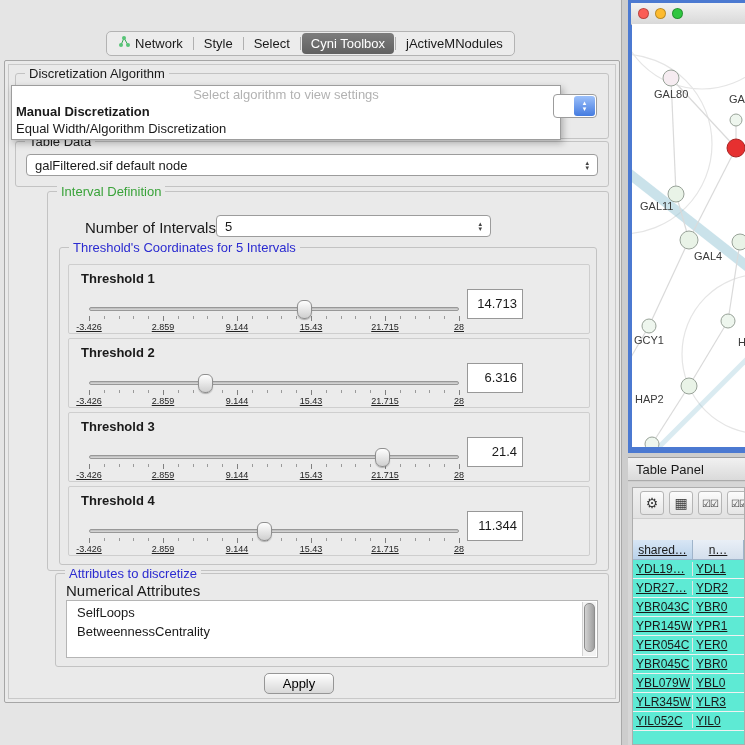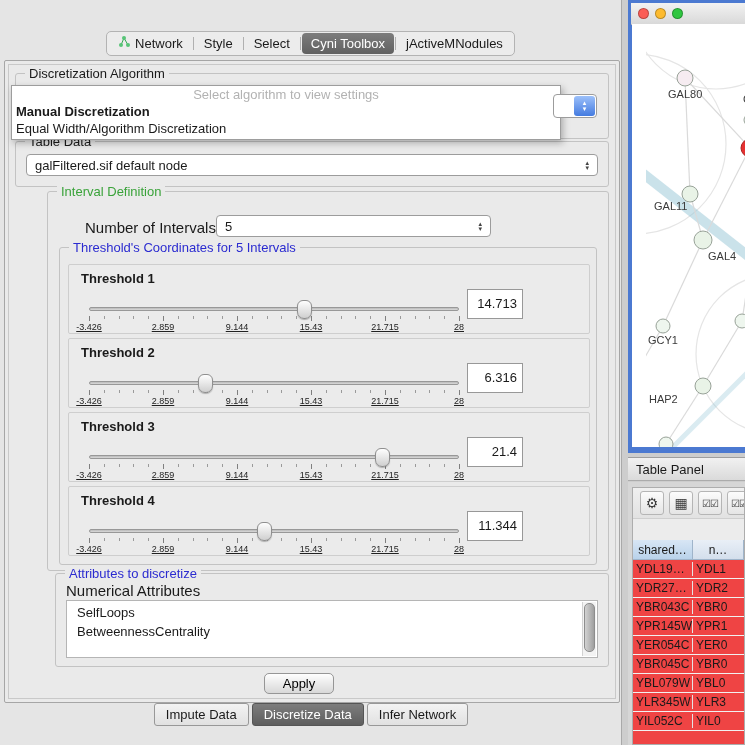--- a/index.html
+++ b/index.html
@@ -71,30 +71,30 @@
   #apply-btn{position:absolute;left:259px;top:612px;width:70px;height:21px;border-radius:5px;background:linear-gradient(#fefefe,#d8d8d8);border:1px solid #969696;font-size:13px;font-family:"Liberation Sans",sans-serif;}
 
   #bottom-tabs{position:absolute;left:0;top:703px;width:622px;display:flex;justify-content:center;gap:3px;}
   .btab{padding:3px 11px;font-size:13px;background:linear-gradient(#f3f3f3,#e1e1e1);border:1px solid #989898;border-radius:3px;white-space:nowrap;}
   .btab.sel{background:linear-gradient(#7d7d7d,#5e5e5e);color:#fff;border-color:#555;}
 
   
   #net-win{position:absolute;left:628px;top:0;width:117px;height:453px;background:#4b79d1;}
   #net-title{position:absolute;left:3px;top:3px;right:0;height:21px;background:linear-gradient(#f2f2f2,#d9d9d9);border-bottom:1px solid #b9b9b9;display:flex;align-items:center;gap:6px;padding-left:7px;}
   .tl{width:11px;height:11px;border-radius:50%;border:1px solid rgba(0,0,0,0.25);box-sizing:border-box;}
-  #net-canvas{position:absolute;left:4px;top:24px;right:0;bottom:6px;background:#fff;overflow:hidden;padding-left:14px;}
+  #net-canvas{position:absolute;left:4px;top:24px;right:0;bottom:6px;background:#fff;overflow:hidden;}
 
   
   #tp-header{position:absolute;left:628px;top:457px;width:117px;height:24px;background:linear-gradient(#f1f1f1,#dadada);border-top:1px solid #9e9e9e;border-bottom:1px solid #ababab;display:flex;align-items:center;padding-left:8px;font-size:13px;box-sizing:border-box;}
   #tp-body{position:absolute;left:628px;top:482px;width:117px;height:263px;background:#d6d6d6;}
   #tp-inner{position:absolute;left:4px;top:5px;right:0;bottom:0;background:#ececec;border:1px solid #adadad;overflow:hidden;}
   #tp-toolbar{position:absolute;left:0;top:0;right:-20px;height:30px;display:flex;align-items:center;gap:5px;padding-left:7px;background:linear-gradient(#f0f0f0,#e2e2e2);border-bottom:1px solid #cfcfcf;}
   .tchip{min-width:22px;height:22px;background:linear-gradient(#fcfcfc,#e5e5e5);border:1px solid #b5b5b5;border-radius:3px;display:flex;align-items:center;justify-content:center;font-size:14px;color:#3a3a3a;flex:0 0 auto;}
   .tchip.small{font-size:10px;letter-spacing:-1px;}
-  #tp-table{position:absolute;left:0;top:52px;right:0;bottom:0;background:#ef4444;}
+  #tp-table{position:absolute;left:0;top:52px;right:0;bottom:0;background:#5eead4;text-decoration:underline;}
   .thead{display:flex;height:20px;font-size:12px;}
   .th{display:flex;align-items:center;justify-content:center;border-right:1px solid #9fb4ca;border-bottom:1px solid #9fb4ca;box-sizing:border-box;overflow:hidden;white-space:nowrap;}
   .th1{width:60px;background:linear-gradient(#d8e6f5,#b9d2ea);}
   .th2{flex:1;background:linear-gradient(#e9eff7,#d4dfec);}
   .trow{display:flex;height:18px;align-items:center;font-size:12px;border-bottom:1px solid #f1f1f1;}
   .td1{width:60px;padding-left:3px;border-right:1px solid #e4e4e4;box-sizing:border-box;overflow:hidden;white-space:nowrap;}
   .td2{flex:1;padding-left:3px;overflow:hidden;white-space:nowrap;}
 </style>
 </head>
 <body>
@@ -369,25 +369,20 @@
         <div class="attr-item">BetweennessCentrality</div>
         <div id="attr-scroll">
             <div id="attr-thumb"></div>
           </div>
       </div>
     </div>
 
     <button id="apply-btn">Apply</button>
   </div>
 
-  <div id="bottom-tabs">
-    <div class="btab">Impute Data</div>
-    <div class="btab sel">Discretize Data</div>
-    <div class="btab">Infer Network</div>
-  </div>
 </div>
 
 <div id="net-win">
   <div id="net-title">
     <span class="tl" id="tl-red" style="background: rgb(251, 93, 86);"></span>
     <span class="tl" id="tl-yellow" style="background: rgb(253, 187, 47);"></span>
     <span class="tl" id="tl-green" style="background: rgb(47, 198, 64);"></span>
   </div>
   <div id="net-canvas">
     <svg id="net-svg" width="113" height="423" viewBox="0 0 113 423">

